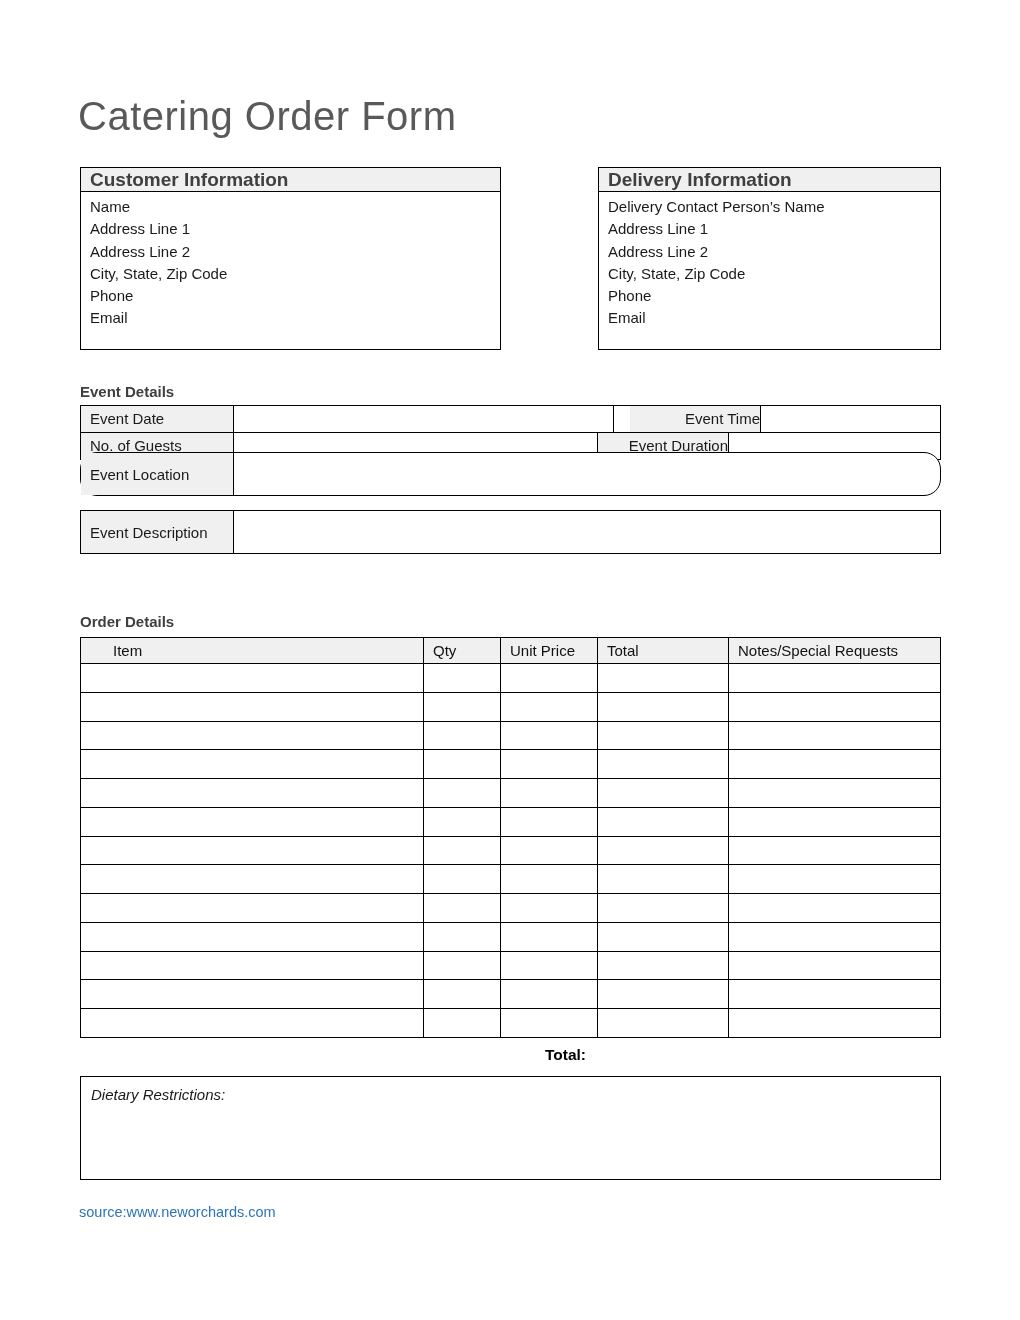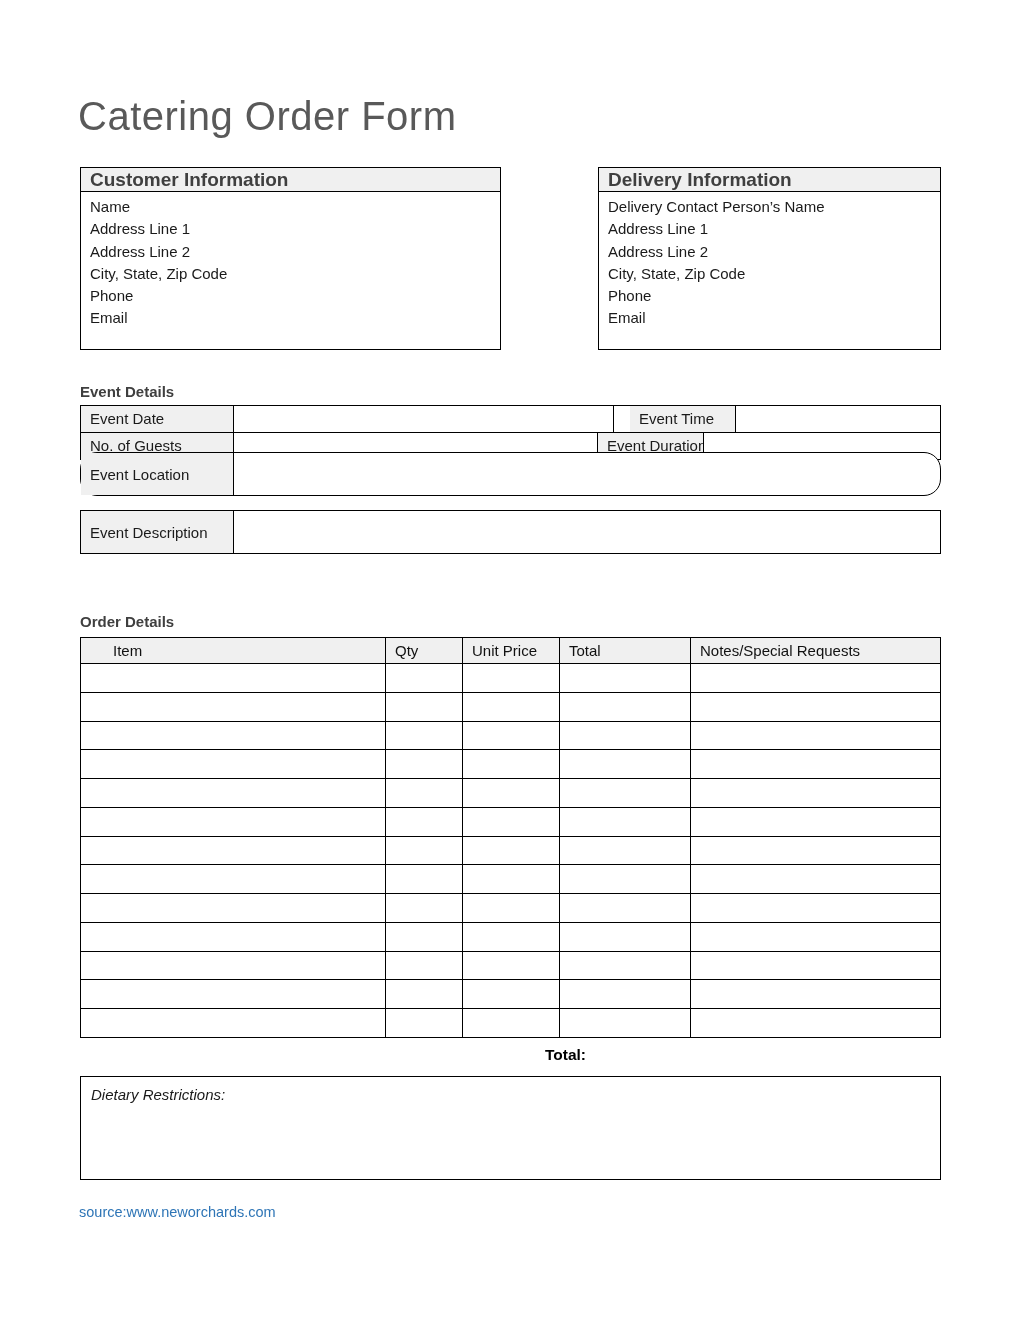--- a/index.html
+++ b/index.html
@@ -44,21 +44,21 @@
   .erow{display:flex;height:26px;}
   .erow.first{border-bottom:1px solid #000;gap:16px;}
   .ecell{
     box-sizing:border-box;border-right:1px solid #000;
     padding-left:9px;line-height:26px;overflow:hidden;white-space:nowrap;
   }
   .ecell.label{background:#f0f0f0;}
   .ecell.last{border-right:none;}
   .ew1{width:153px;}
   .ew2{width:364px;}
-  .ew3{width:106px;}
+  .ew3{width:131px;text-align:right;}
   .ew4{flex:1;}
   .ebox{
     position:absolute;left:80px;width:861px;border:1px solid #000;
     box-sizing:border-box;display:flex;background:#fff;height:44px;
   }
   .ebox .blabel{
     width:153px;box-sizing:border-box;border-right:1px solid #000;
     background:#f0f0f0;display:flex;align-items:center;padding-left:9px;
     white-space:nowrap;
   }
@@ -75,21 +75,21 @@
     border-bottom:1px solid #000;box-sizing:border-box;
   }
   .ohead .ocell{line-height:25px;font-size:15px;color:#111;}
   .orows{flex:1;display:flex;flex-direction:column;}
   .orow{flex:1;display:flex;border-bottom:1px solid #000;}
   .orow:last-child{border-bottom:none;}
   .ocell{
     box-sizing:border-box;border-right:1px solid #000;
     padding-left:9px;overflow:hidden;white-space:nowrap;
   }
-  .oc1{width:305px;padding-left:32px;}
+  .oc1{width:343px;padding-left:32px;}
   .oc2{width:77px;}
   .oc3{width:97px;}
   .oc4{width:131px;}
   .oc5{flex:1;border-right:none;}
 
   
   .total-label{
     position:absolute;left:545px;top:1046px;font-weight:bold;font-size:15.5px;color:#000;
   }
 

